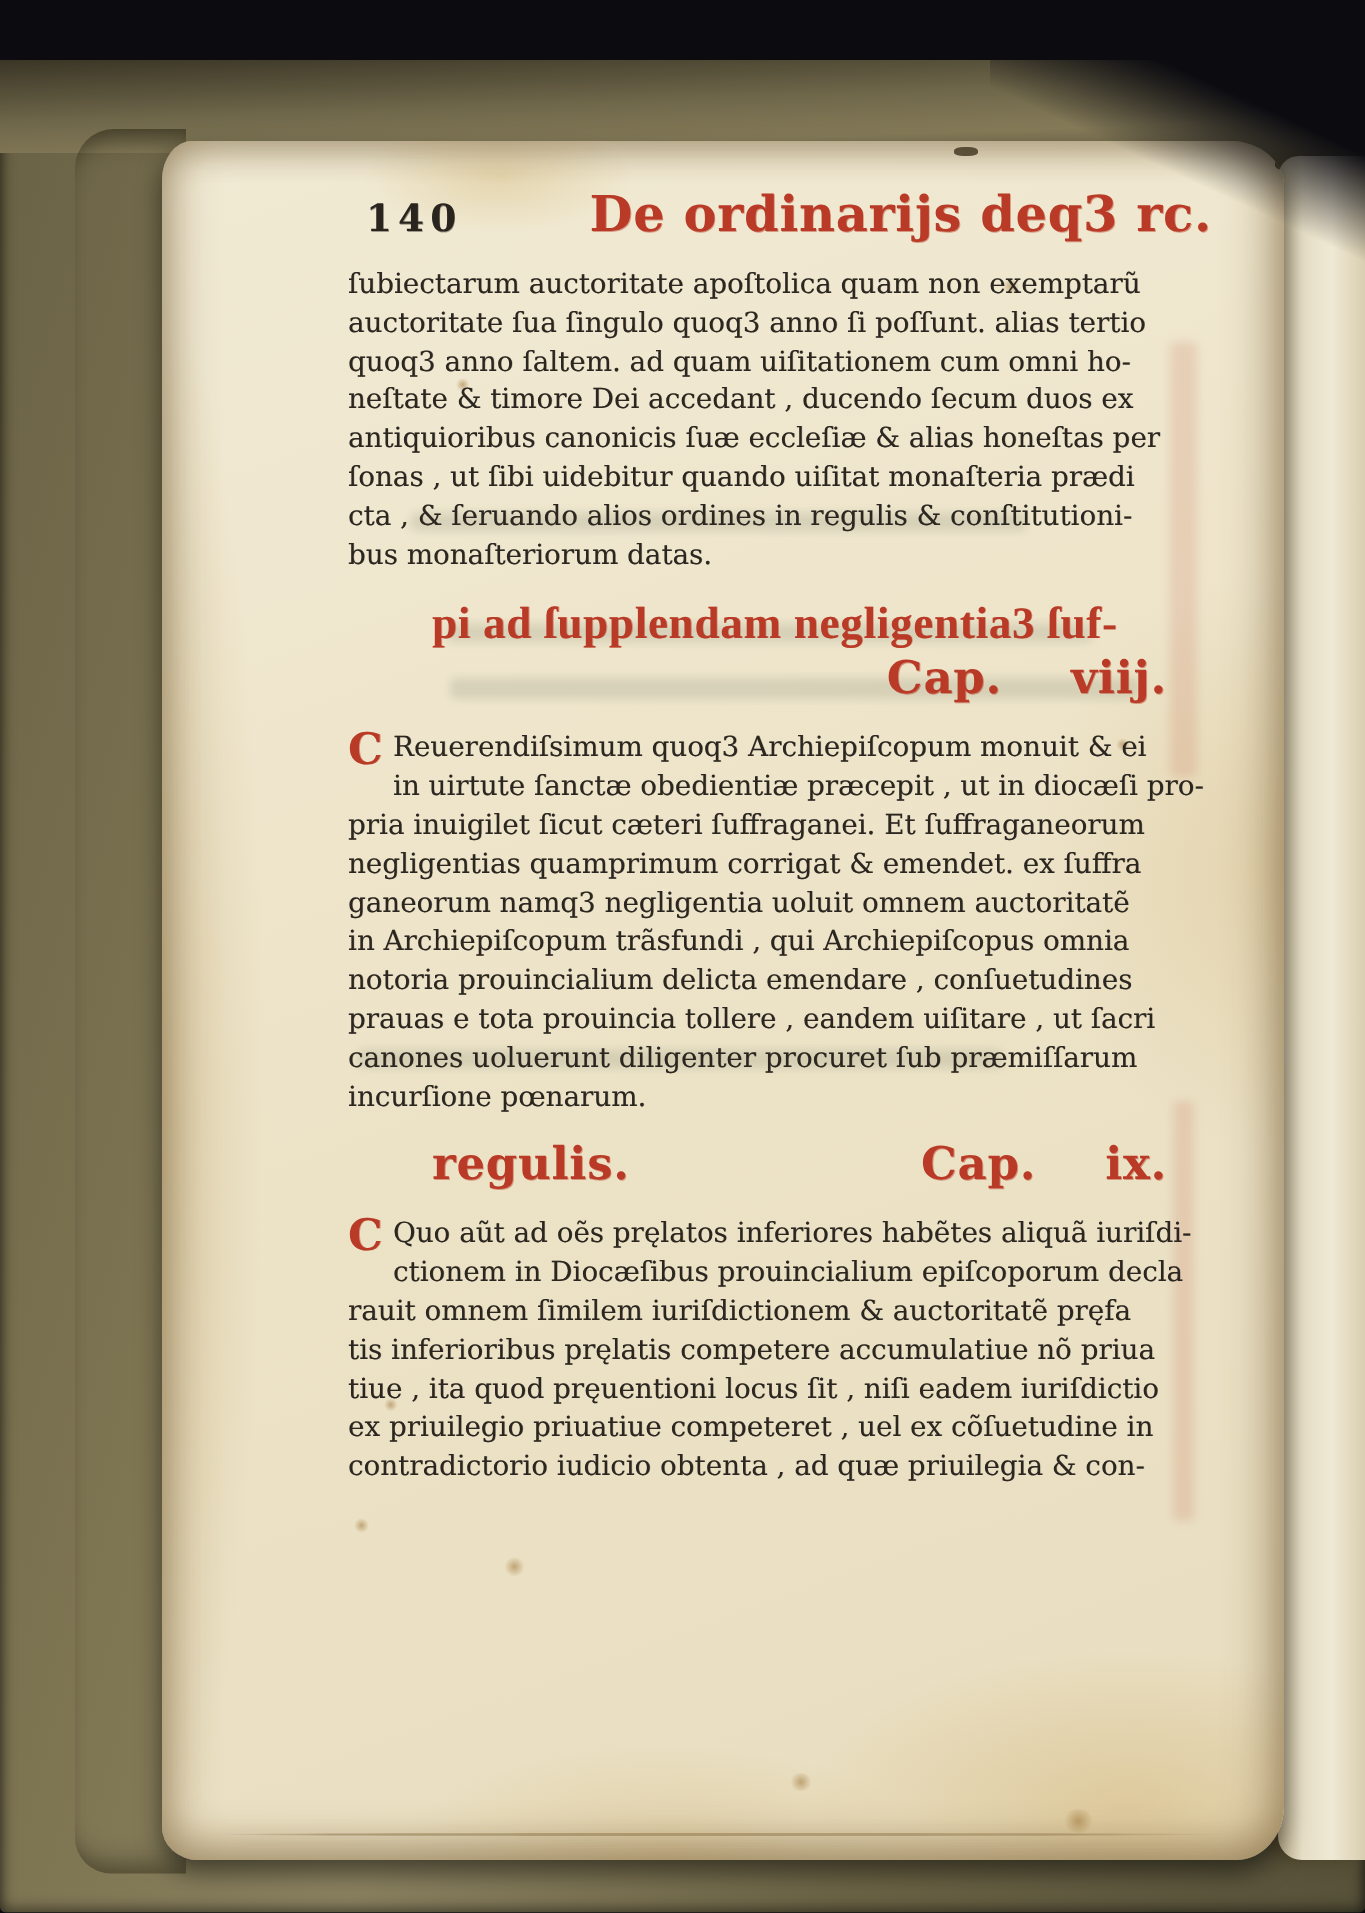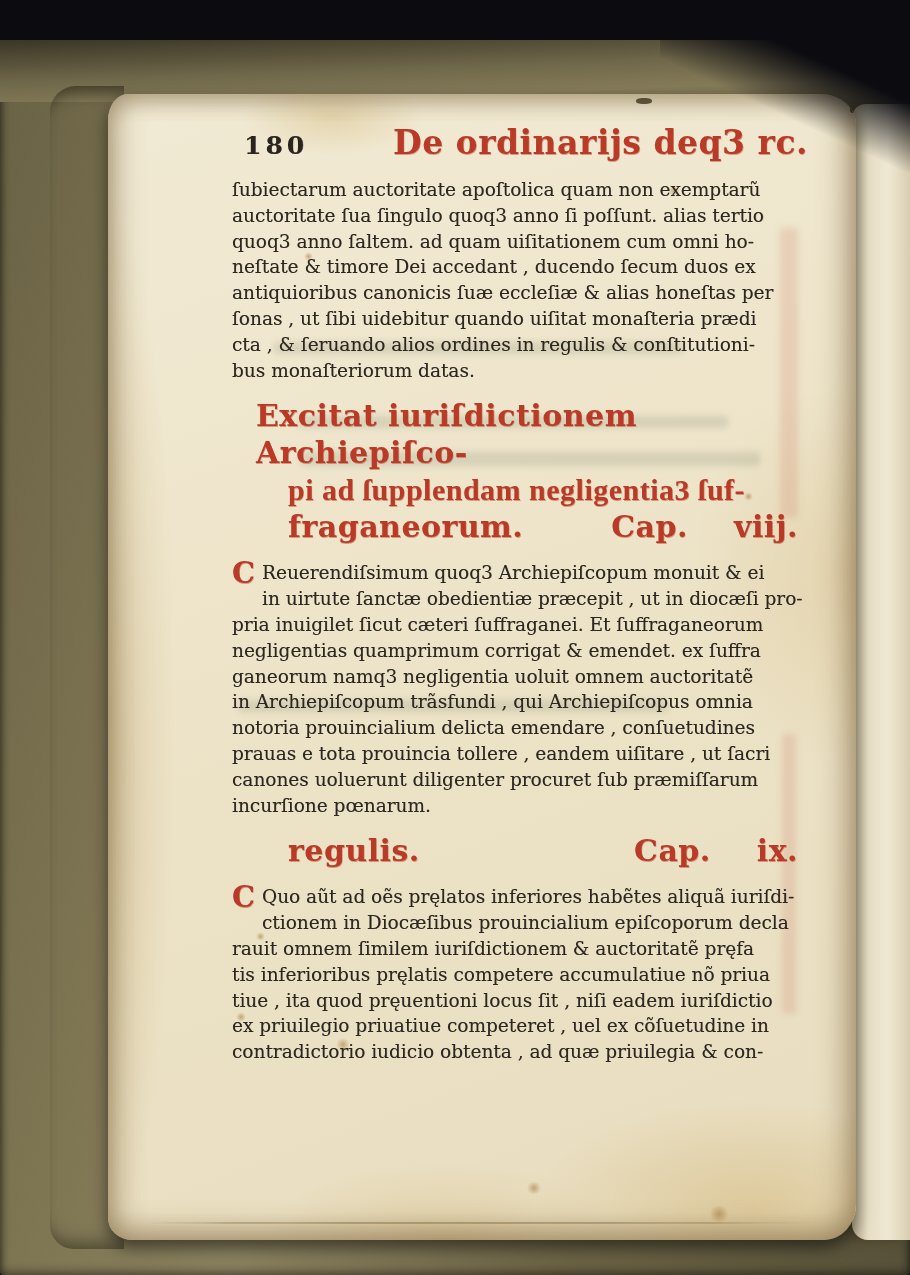--- a/index.html
+++ b/index.html
@@ -83,21 +83,21 @@
     text-shadow:.3px .3px 0 rgba(43,38,31,.35);}
   .body-para .plines span{white-space:nowrap;margin-top:36px;}
   .pmark{float:left;width:30px;font-size:29px;line-height:26px;color:#b93a26;
     font-weight:bold;text-shadow:.6px .6px 0 rgba(185,58,38,.45);}
   .chapter-heading{font-size:30px;line-height:37px;margin-top:14px;margin-bottom:4px;}
   .chapter-heading .l1{padding-left:24px;}
   .chapter-heading.h2 .l1{padding-left:12px;}
   .chapter-heading .l2{padding-left:56px;font-family:Liberation Serif, serif;}
   .chapter-heading .l3{display:flex;padding-left:56px;padding-right:6px;}
   .chapter-heading .cap{margin-left:auto;}
-  .chapter-heading .capnum{margin-left:46px;margin-right:4px;}
+  .chapter-heading .capnum{margin-left:46px;margin-right:24px;}
 </style>
 </head>
 <body>
 
 <div class="cover"></div>
 <div class="top-board"></div>
 <div class="stack-left"></div>
 <div class="next-page"></div>
 
 <div class="main-page">
@@ -115,33 +115,31 @@
   <div class="spot" style="left:600px;top:1112px;width:22px;height:16px;"></div>
   <div class="spot" style="left:636px;top:398px;width:9px;height:9px;"></div>
   <div class="spot" style="left:560px;top:92px;width:12px;height:10px;"></div>
   <div class="spot" style="left:196px;top:158px;width:9px;height:9px;"></div>
   <div class="speck" style="left:528px;top:4px;width:16px;height:6px;"></div>
   <div class="speck" style="left:742px;top:12px;width:10px;height:7px;"></div>
 
   <div class="content">
 
     <div class="header-row">
-      <span class="page-num">180</span>
+      <span class="page-num">140</span>
       <span class="rubric running-title">De ordinarijs deq3 rc.</span>
     </div>
 
     <div class="body-para">
       <span class="plines"><span>ſubiectarum auctoritate apoſtolica quam non exemptarũ</span><br><span>auctoritate ſua ſingulo quoq3 anno ſi poſſunt. alias tertio</span><br><span>quoq3 anno ſaltem. ad quam uiſitationem cum omni ho-</span><br><span>neſtate &amp; timore Dei accedant , ducendo ſecum duos ex</span><br><span>antiquioribus canonicis ſuæ eccleſiæ &amp; alias honeſtas per</span><br><span>ſonas , ut ſibi uidebitur quando uiſitat monaſteria prædi</span><br><span>cta , &amp; ſeruando alios ordines in regulis &amp; conſtitutioni-</span><br><span>bus monaſteriorum datas.</span></span>
     </div>
 
     <div class="rubric chapter-heading">
-      <div class="l1">Excitat iuriſdictionem Archiepiſco-</div>
       <div class="l2">pi ad ſupplendam negligentia3 ſuf-</div>
       <div class="l3">
-        <span>fraganeorum.</span>
         <span class="cap">Cap.</span>
         <span class="capnum">viij.</span>
       </div>
     </div>
 
     <div class="body-para">
       <span class="pmark">C</span><span class="plines"><span>Reuerendiſsimum quoq3 Archiepiſcopum monuit &amp; ei</span><br><span>in uirtute ſanctæ obedientiæ præcepit , ut in diocæſi pro-</span><br><span>pria inuigilet ſicut cæteri ſuffraganei. Et ſuffraganeorum</span><br><span>negligentias quamprimum corrigat &amp; emendet. ex ſuffra</span><br><span>ganeorum namq3 negligentia uoluit omnem auctoritatẽ</span><br><span>in Archiepiſcopum trãsfundi , qui Archiepiſcopus omnia</span><br><span>notoria prouincialium delicta emendare , conſuetudines</span><br><span>prauas e tota prouincia tollere , eandem uiſitare , ut ſacri</span><br><span>canones uoluerunt diligenter procuret ſub præmiſſarum</span><br><span>incurſione pœnarum.</span></span>
     </div>
 
     <div class="rubric chapter-heading h2">

